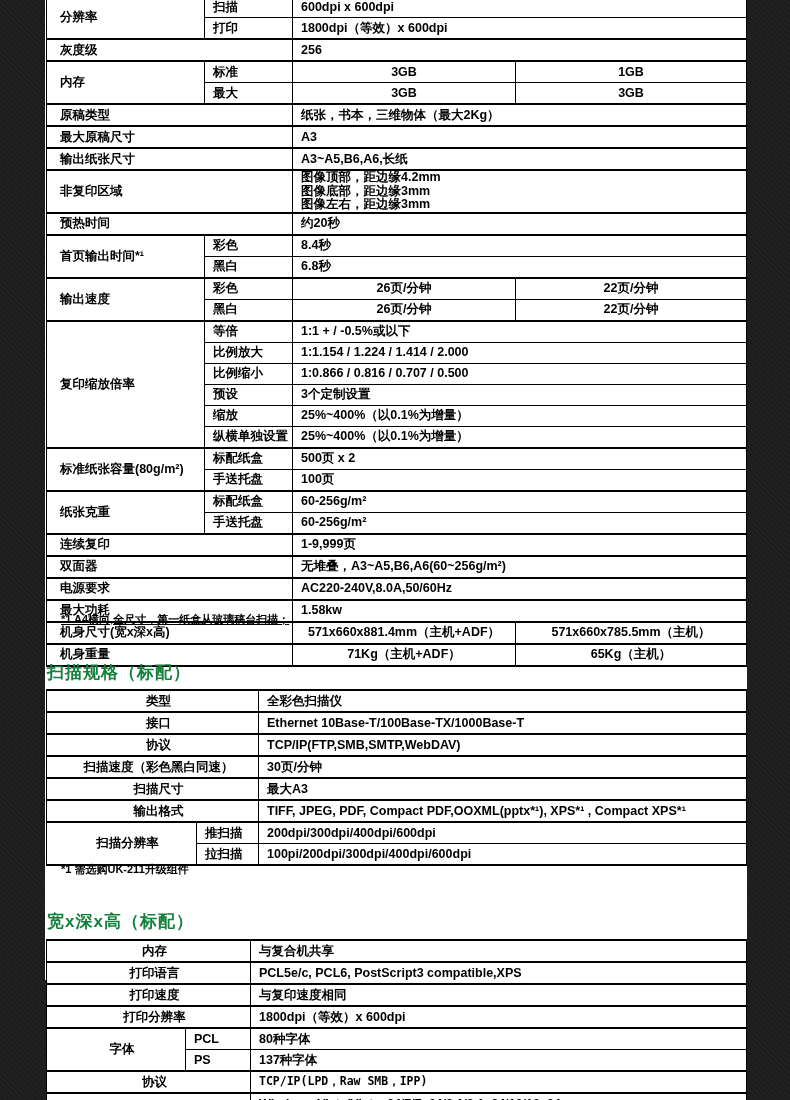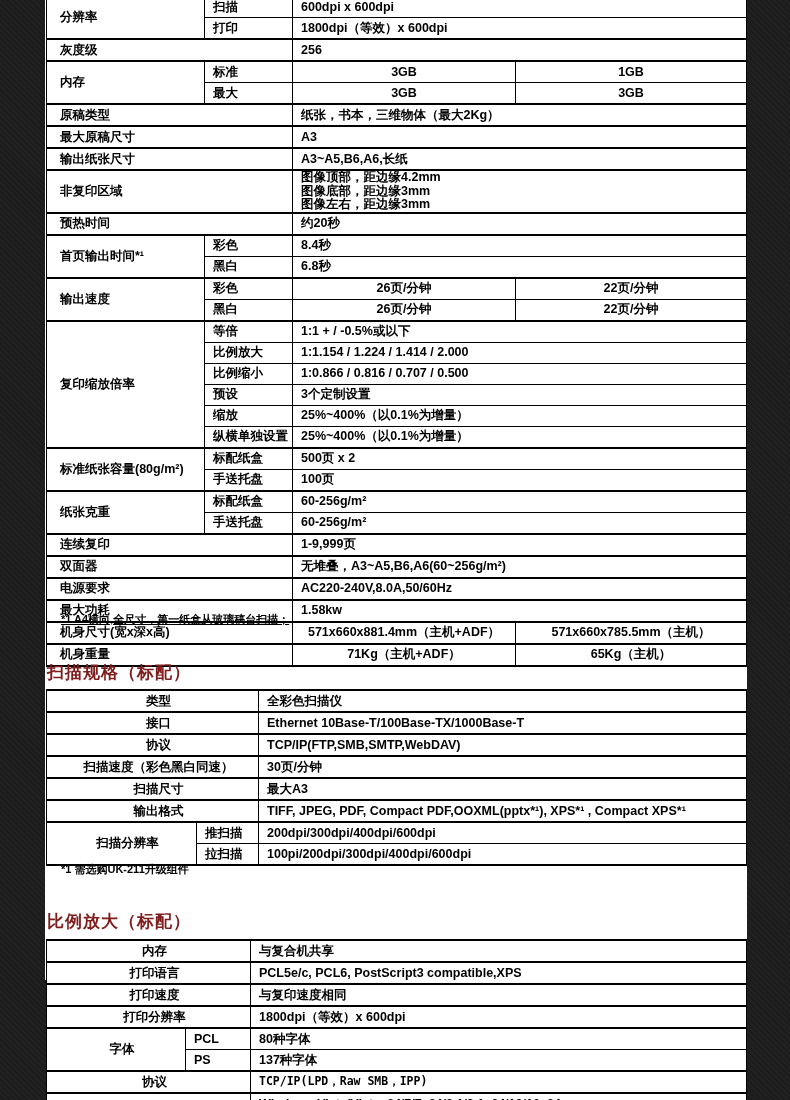--- a/index.html
+++ b/index.html
@@ -23,21 +23,21 @@
   }
   td.lb{padding-left:13px;}
   td.lb2{padding-left:16px;text-align:center;}
   td.ctr{text-align:center;padding:0 2px;margin-top:12px;}
   td.pre{white-space:pre-line;line-height:13.5px;margin-left:46px;}
   tr.tall td{height:40px;}
   td.mono{font-family:"DejaVu Sans Mono",monospace;font-size:11.5px;border-radius:9px;}
   #main-table{top:-5px;}
   #scan-table{top:689px;}
   #print-table{top:939px;}
-  .heading{position:absolute;left:2px;color:#7f1d1d;font-size:17px;font-weight:bold;letter-spacing:1px;}
+  .heading{position:absolute;left:2px;color:#15803d;font-size:17px;font-weight:bold;letter-spacing:1px;}
   #scan-heading{top:661px;}
   #print-heading{top:910px;}
   .footnote{position:absolute;left:16px;font-size:11px;font-weight:bold;color:#000;}
   #footnote-main{top:612px;text-decoration:underline;}
   #footnote-scan{top:862px;}
 </style>
 </head>
 <body>
 
 <div class="panel">
@@ -298,21 +298,21 @@
       </tr>
       <tr>
         <td>拉扫描</td>
         <td>100pi/200dpi/300dpi/400dpi/600dpi</td>
       </tr>
     </tbody>
   </table>
 
   <div class="footnote" id="footnote-scan">*1 需选购UK-211升级组件</div>
 
-  <div class="heading" id="print-heading">比例放大（标配）</div>
+  <div class="heading" id="print-heading">宽x深x高（标配）</div>
 
   <table class="spec" id="print-table">
     <colgroup>
         <col style="width:139px">
         <col style="width:65px">
         <col style="width:496px">
       </colgroup>
 
     <tbody>
       <tr>

